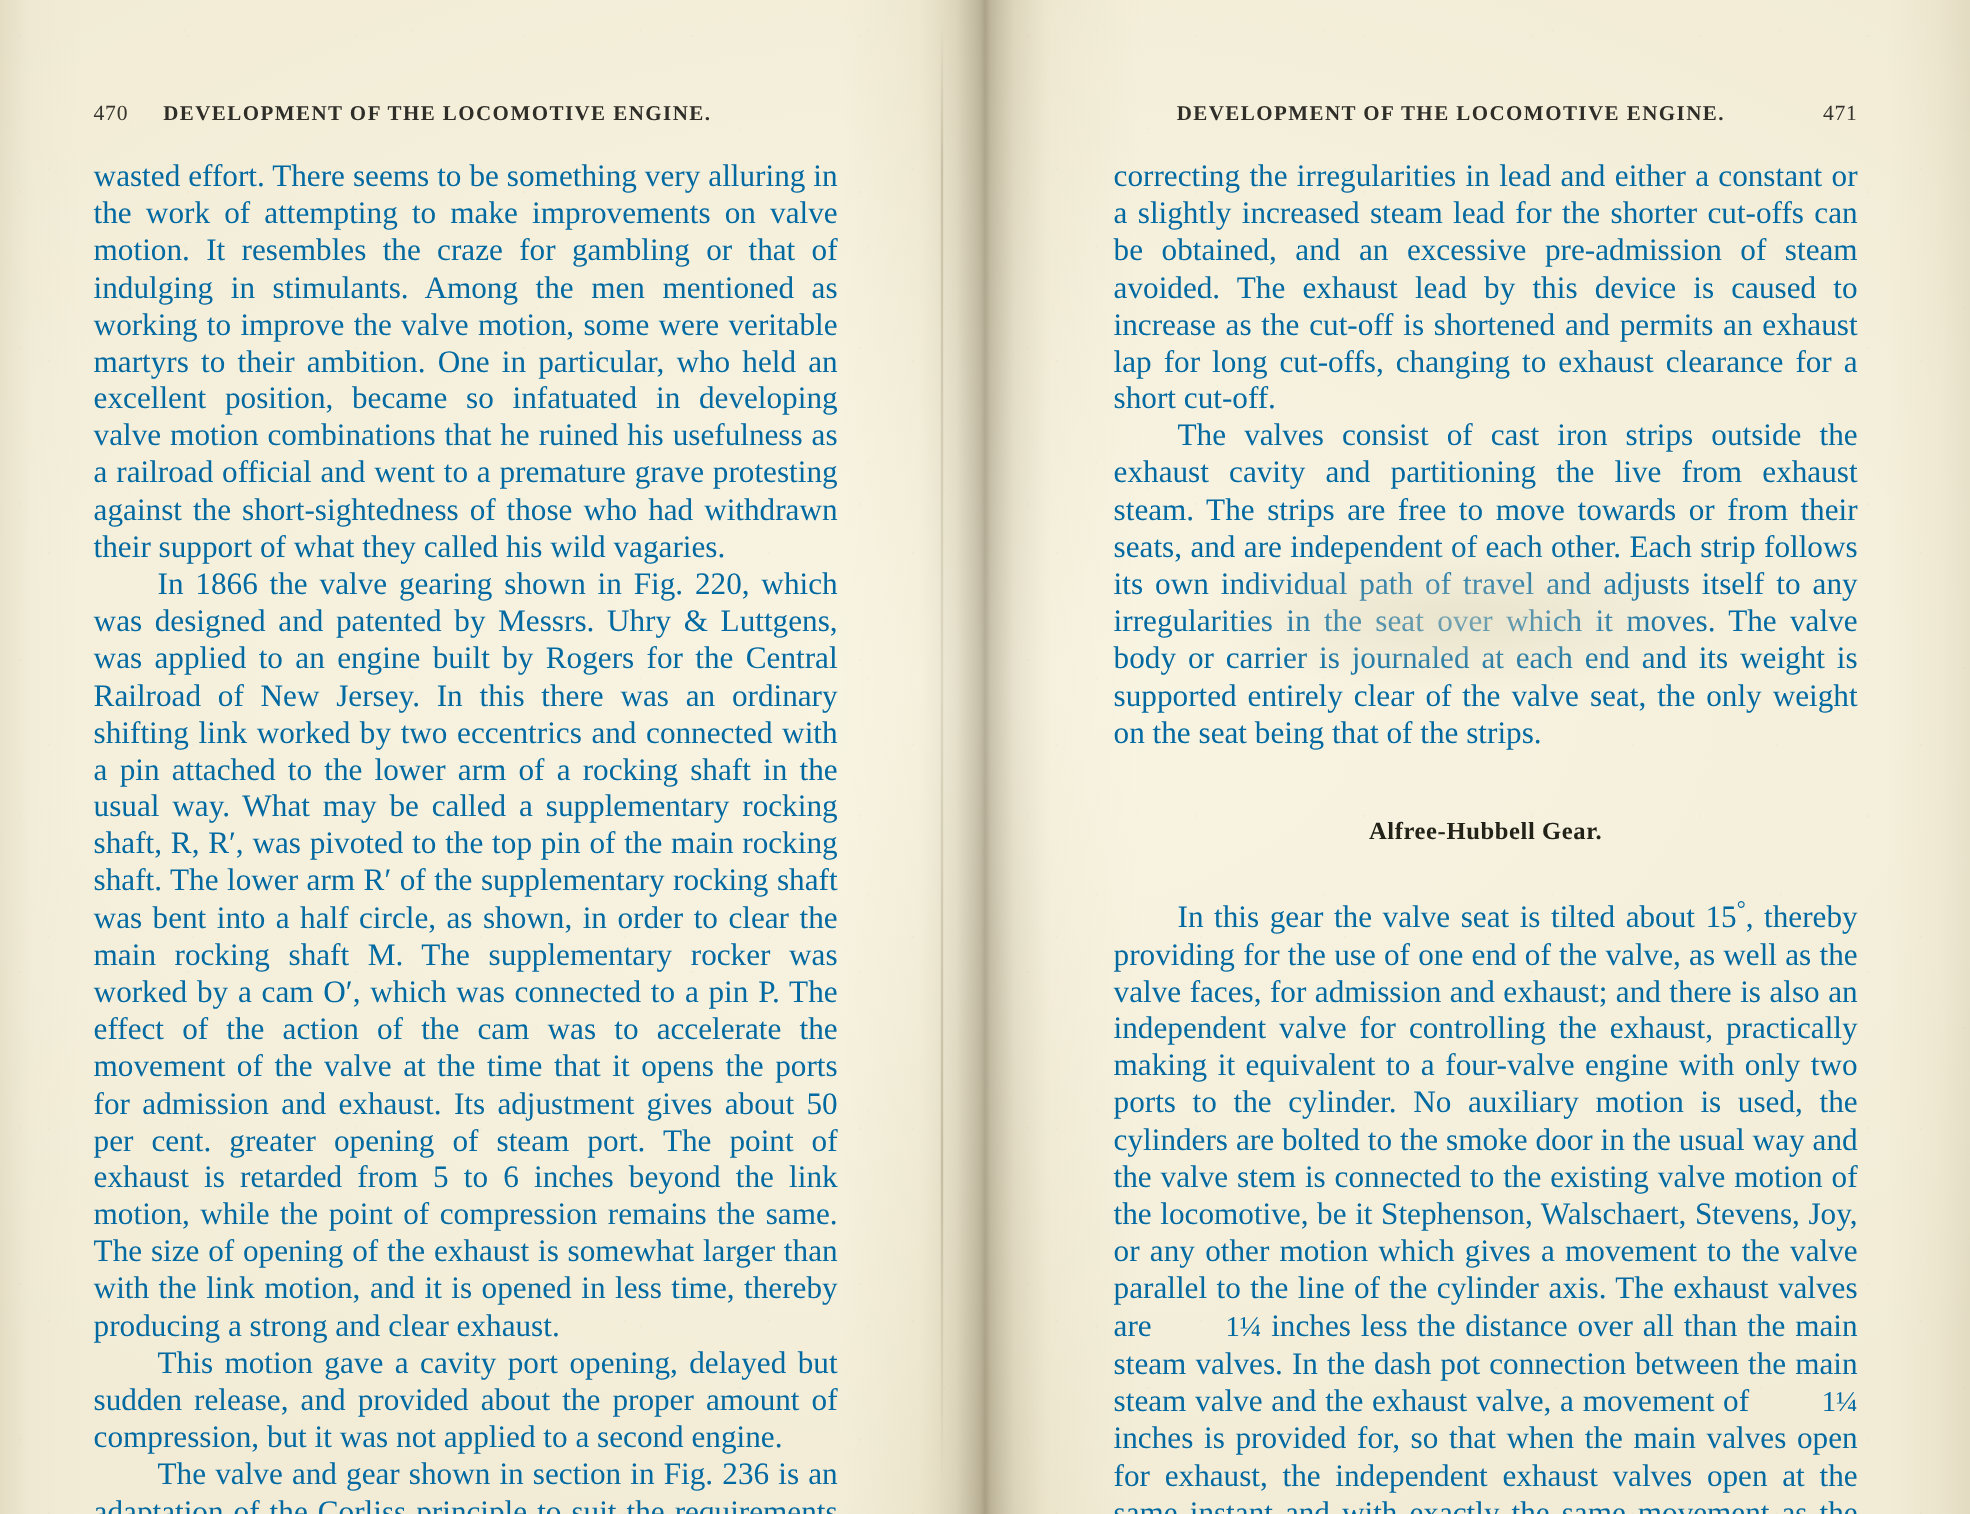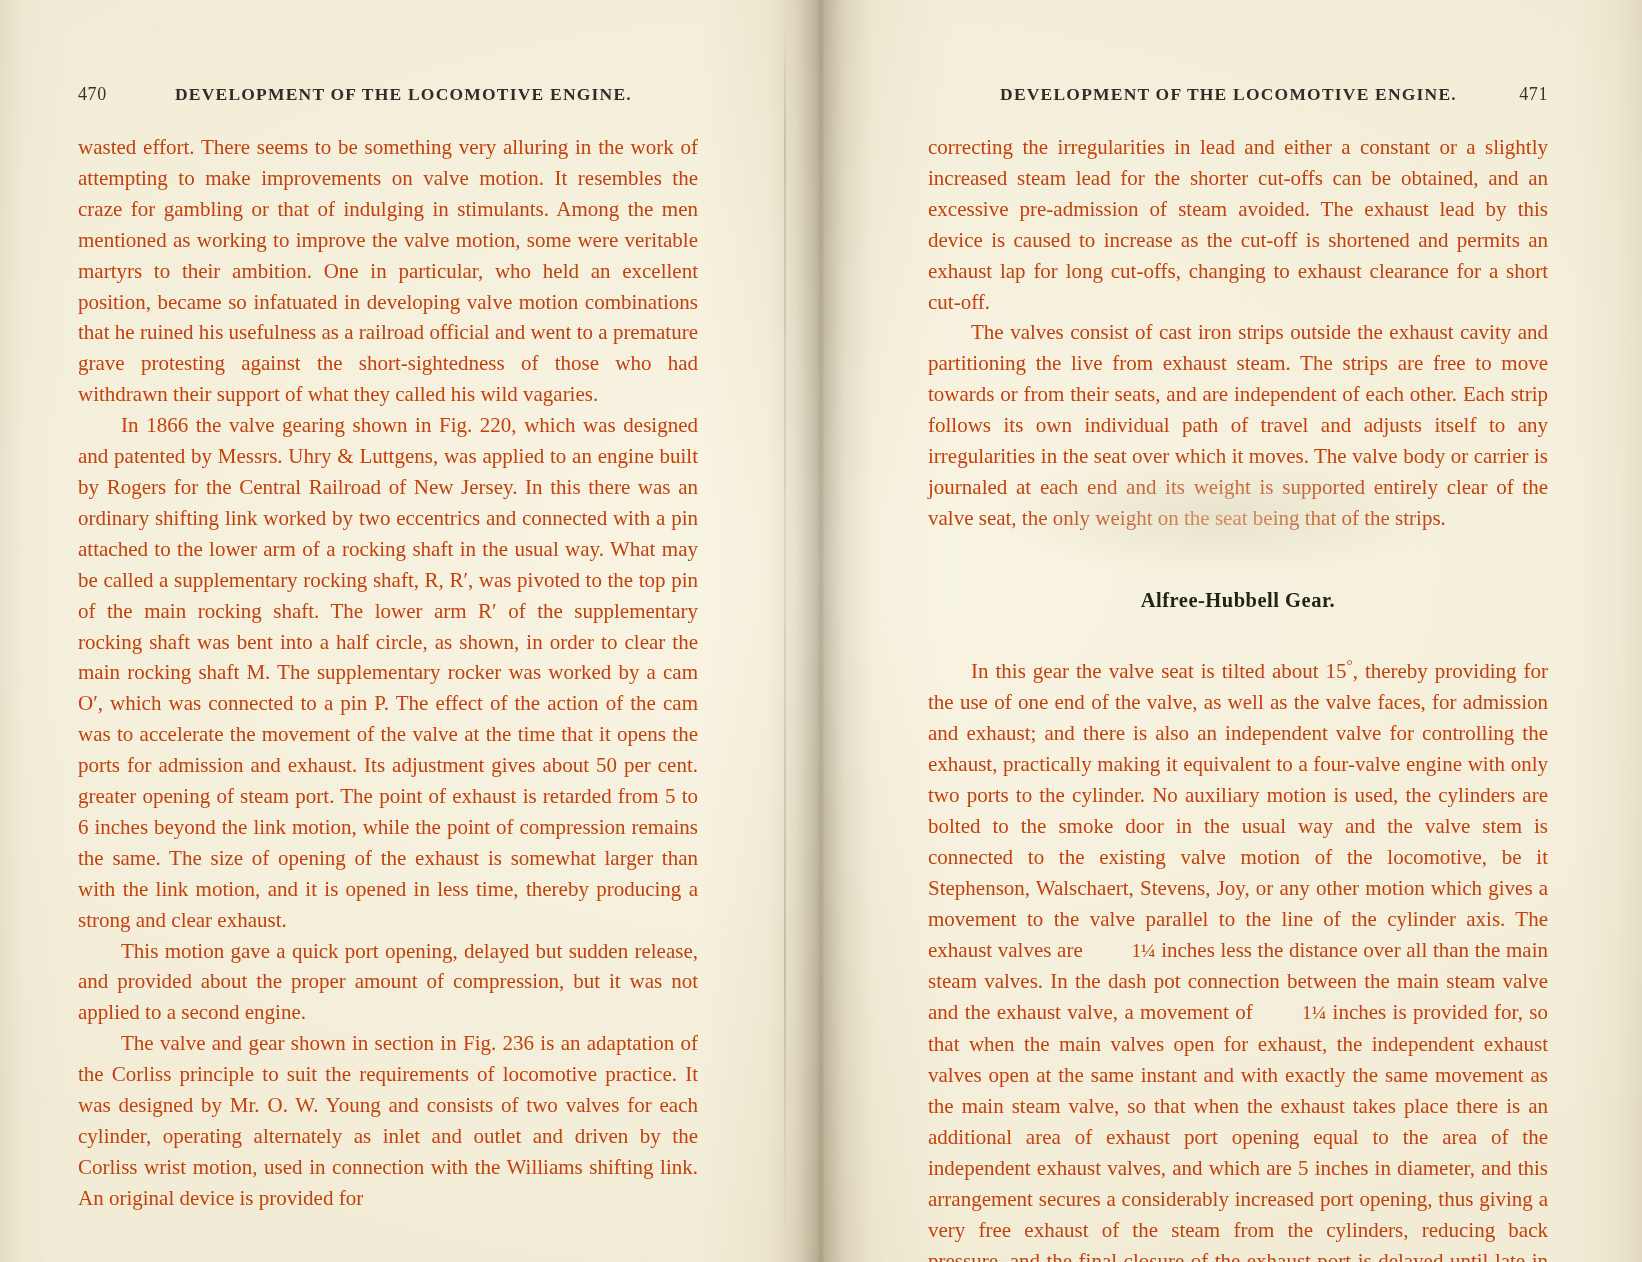--- a/index.html
+++ b/index.html
@@ -92,21 +92,20 @@
     white-space: nowrap;
   }
   .runhead .title {
     position: absolute;
     left: 0;
     right: 0;
     text-align: center;
     font-variant: small-caps;
     font-weight: 700;
     letter-spacing: 1.2px;
-    margin-left: 39px;
   }
   .runhead .folio {
     position: absolute;
     top: 0;
     font-size: 18px;
     letter-spacing: 0.6px;
     font-weight: 400;
     color: #34332c;
   }
   .page-left .runhead .folio { left: 0; }
@@ -115,23 +114,23 @@
   .page-right .runhead .title { left: 0; right: 58px; text-align: center; }
 
   .body {
     margin-top: 14px;
   }
 
   p.para {
     margin: 0;
     text-align: justify;
     text-justify: inter-word;
-    font-size: 21px;
+    font-size: 26px;
     line-height: 30.9px;
-    color: #c2410c;
+    color: #0369a1;
     hyphens: none;
   }
   p.para.indent { text-indent: 2.05em; }
   p.para.noindent { text-indent: 0; }
 
   h2.section {
     text-align: center;
     font-size: 20.5px;
     font-weight: 700;
     letter-spacing: 0.35px;
@@ -191,21 +190,21 @@
         <span class="title">DEVELOPMENT OF THE LOCOMOTIVE ENGINE.</span>
       </div>
 
       <div class="body">
 
         <p class="para noindent">wasted effort. There seems to be something very alluring in the work of attempting to make improvements on valve motion. It resembles the craze for gambling or that of indulging in stimulants. Among the men mentioned as working to improve the valve motion, some were veritable martyrs to their ambition. One in particular, who held an excellent position, became so infatuated in developing valve motion combinations that he ruined his usefulness as a railroad official and went to a premature grave protesting against the short-sightedness of those who had withdrawn their support of what they called his wild vagaries.</p>
 
 
         <p class="para indent">In 1866 the valve gearing shown in Fig. 220, which was designed and patented by Messrs. Uhry &amp; Luttgens, was applied to an engine built by Rogers for the Central Railroad of New Jersey. In this there was an ordinary shifting link worked by two eccentrics and connected with a pin attached to the lower arm of a rocking shaft in the usual way. What may be called a supplementary rocking shaft, R, R′, was pivoted to the top pin of the main rocking shaft. The lower arm R′ of the supplementary rocking shaft was bent into a half circle, as shown, in order to clear the main rocking shaft M. The supplementary rocker was worked by a cam O′, which was connected to a pin P. The effect of the action of the cam was to accelerate the movement of the valve at the time that it opens the ports for admission and exhaust. Its adjustment gives about 50 per cent. greater opening of steam port. The point of exhaust is retarded from 5 to 6 inches beyond the link motion, while the point of compression remains the same. The size of opening of the exhaust is somewhat larger than with the link motion, and it is opened in less time, thereby producing a strong and clear exhaust.</p>
 
-        <p class="para indent">This motion gave a quick port opening, delayed but sudden release, and provided about the proper amount of compression, but it was not applied to a second engine.</p>
+        <p class="para indent">This motion gave a cavity port opening, delayed but sudden release, and provided about the proper amount of compression, but it was not applied to a second engine.</p>
 
 
         <p class="para indent">The valve and gear shown in section in Fig. 236 is an adaptation of the Corliss principle to suit the requirements of locomotive practice. It was designed by Mr. O. W. Young and consists of two valves for each cylinder, operating alternately as inlet and outlet and driven by the Corliss wrist motion, used in connection with the Williams shifting link. An original device is provided for</p>
 
       </div>
     </div>
   </div>
 
   <div class="page page-right">
     <div class="page-inner">

